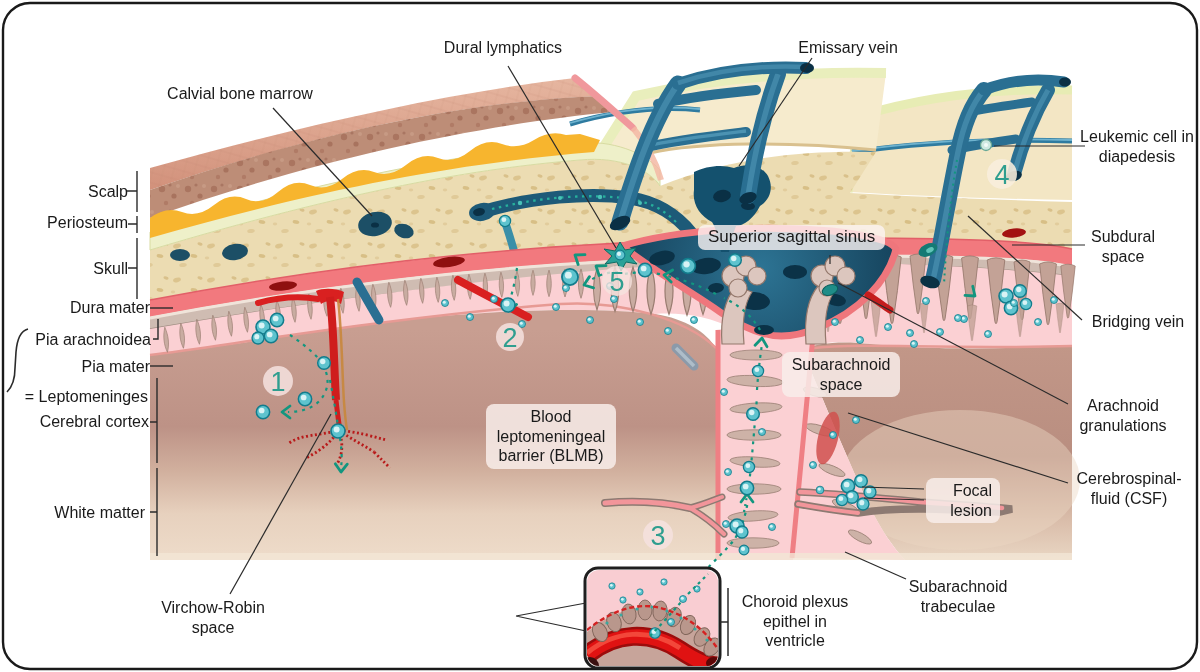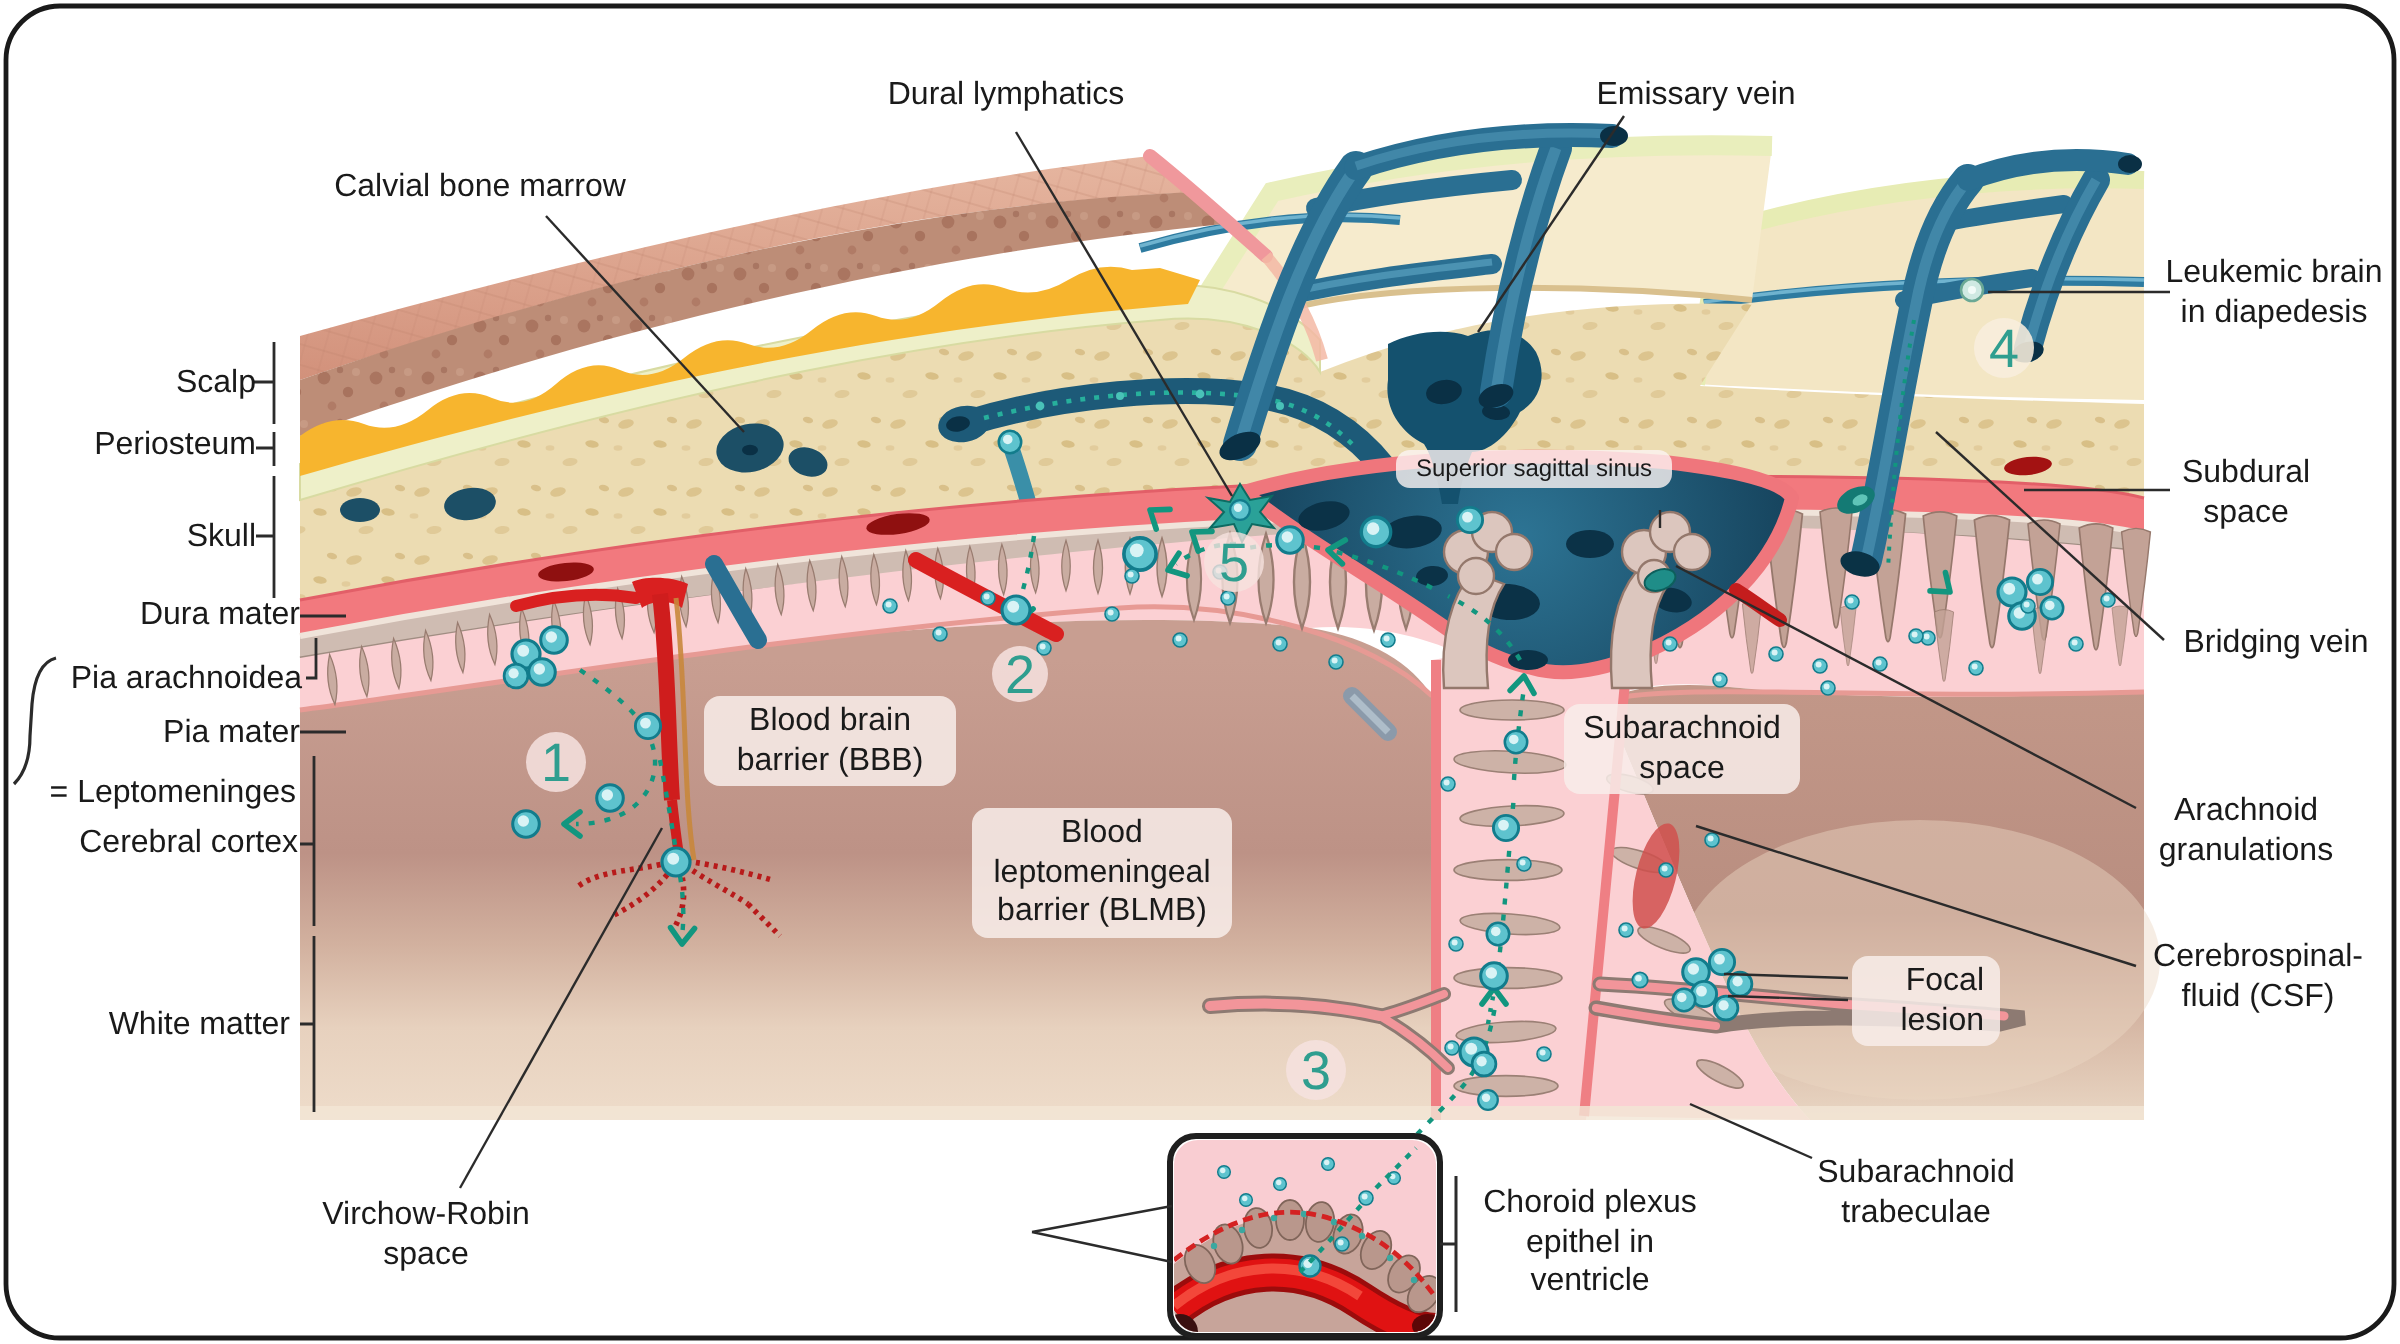--- a/index.html
+++ b/index.html
@@ -3,21 +3,21 @@
 <meta charset="utf-8">
 <style>
   html,body{margin:0;padding:0;background:#ffffff;}
   #stage{position:relative;width:1200px;height:672px;background:#fff;overflow:hidden;
          font-family:"Liberation Sans",sans-serif;}
   #art{position:absolute;left:0;top:0;}
   .lbl{position:absolute;font-size:16px;line-height:1.22;color:#1a1a1a;text-align:center;z-index:5;}
   .nw{white-space:nowrap;}
   .ra{text-align:left;}
   .box{background:rgba(248,237,234,0.85);border-radius:8px;padding:3px 8px;}
-  .sssbox{background:rgba(252,244,242,0.8);border-radius:7px;padding:2px 10px;font-size:12px;}
+  .sssbox{background:rgba(252,244,242,0.8);border-radius:7px;padding:2px 10px;font-size:17px;}
   svg text.rn{font-family:"Liberation Sans",sans-serif;font-size:27px;font-weight:500;
               text-anchor:middle;}
 </style>
 </head>
 <body>
 <div id="stage">
 
 <svg id="art" width="1200" height="672" viewBox="0 0 1200 672">
 <defs>
   <linearGradient id="gSkin" x1="0" y1="0" x2="0" y2="1">
@@ -541,29 +541,28 @@
 <div class="lbl ra nw" style="right:1049px;top:330px;">Pia arachnoidea</div>
 <div class="lbl ra nw" style="right:1050px;top:357px;">Pia mater</div>
 <div class="lbl ra nw" style="right:1052px;top:387px;">= Leptomeninges</div>
 <div class="lbl ra nw" style="right:1051px;top:412px;">Cerebral cortex</div>
 <div class="lbl ra nw" style="right:1055px;top:503px;">White matter</div>
 
 <div class="lbl nw" style="left:150px;top:84px;width:180px;">Calvial bone marrow</div>
 <div class="lbl nw" style="left:413px;top:38px;width:180px;">Dural lymphatics</div>
 <div class="lbl nw" style="left:778px;top:38px;width:140px;">Emissary vein</div>
 
-<div class="lbl" style="left:1076px;top:127px;width:122px;">Leukemic brain in diapedesis</div>
+<div class="lbl" style="left:1076px;top:127px;width:122px;">Leukemic cell in diapedesis</div>
 <div class="lbl" style="left:1078px;top:227px;width:90px;">Subdural space</div>
 <div class="lbl nw" style="left:1077px;top:312px;width:122px;">Bridging vein</div>
 <div class="lbl" style="left:1067px;top:396px;width:112px;">Arachnoid granulations</div>
 <div class="lbl" style="left:1068px;top:469px;width:122px;">Cerebrospinal-fluid (CSF)</div>
 
 <div class="lbl sssbox nw" style="left:698px;top:225px;">Superior sagittal sinus</div>
 <div class="lbl box" style="left:782px;top:352px;width:102px;">Subarachnoid space</div>
-<div class="lbl box" style="left:352px;top:348px;width:110px;">Blood brain barrier (BBB)</div>
 <div class="lbl box" style="left:486px;top:404px;width:114px;">Blood leptomeningeal barrier (BLMB)</div>
 <div class="lbl box" style="left:926px;top:478px;width:58px;text-align:right;">Focal lesion</div>
 
 <div class="lbl" style="left:896px;top:577px;width:124px;">Subarachnoid trabeculae</div>
 <div class="lbl" style="left:156px;top:598px;width:114px;">Virchow-Robin space</div>
 <div class="lbl" style="left:734px;top:592px;width:122px;">Choroid plexus epithel in ventricle</div>
 
 </div>
 
 </body></html>

